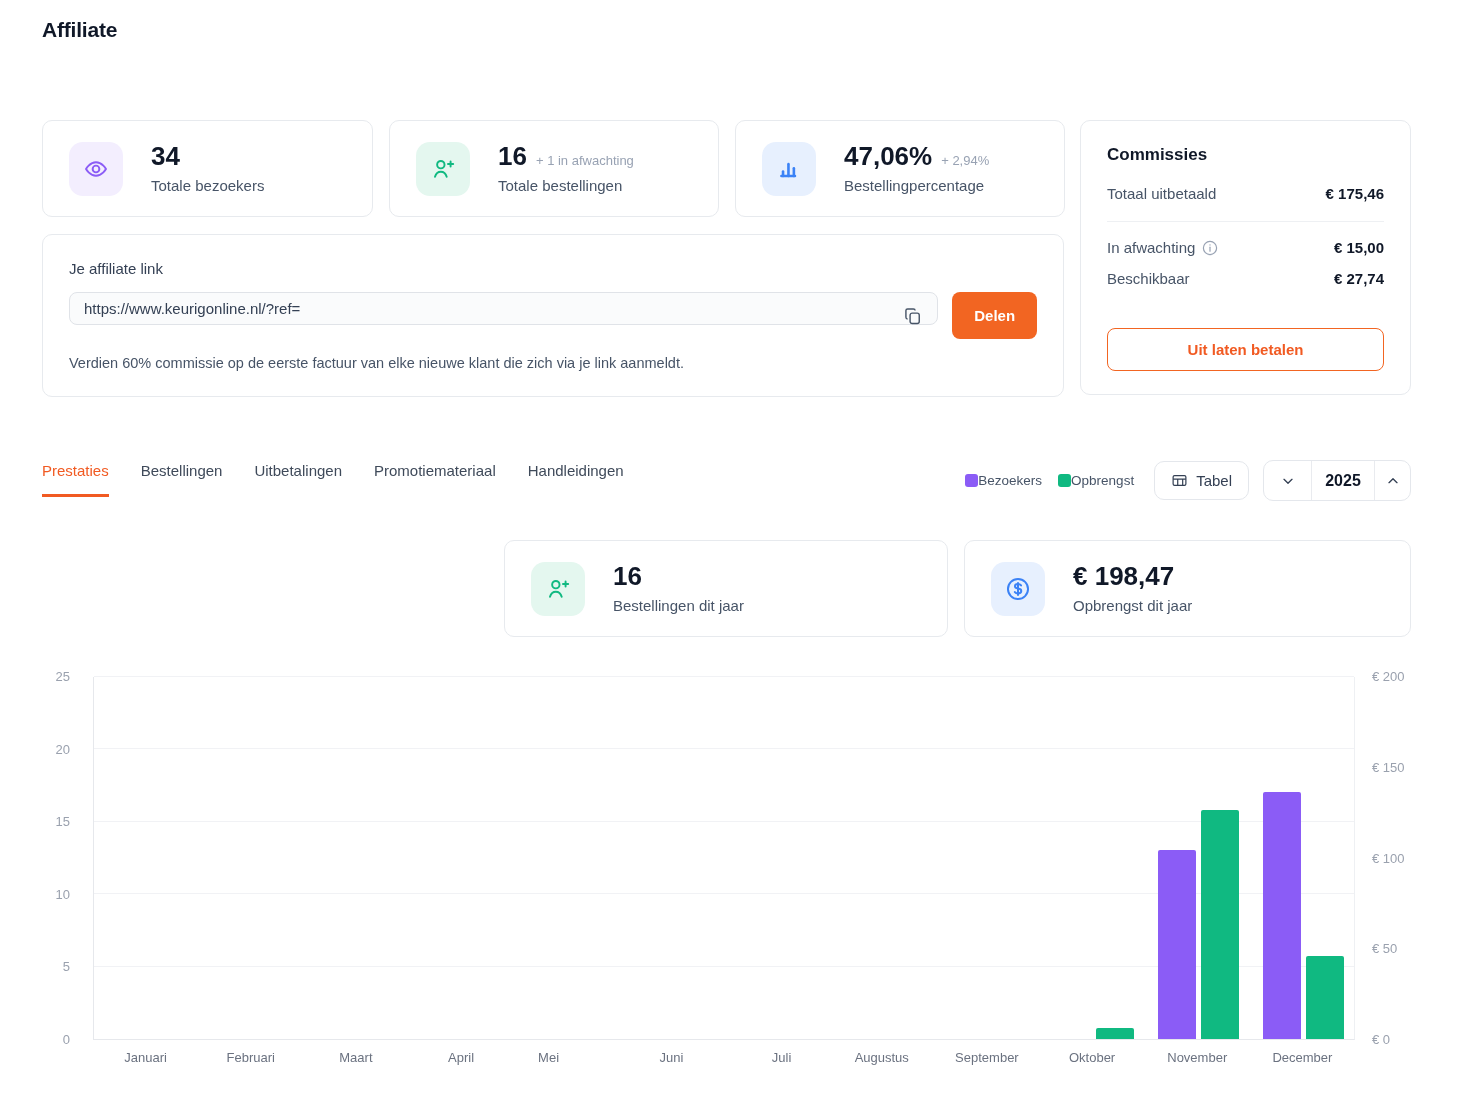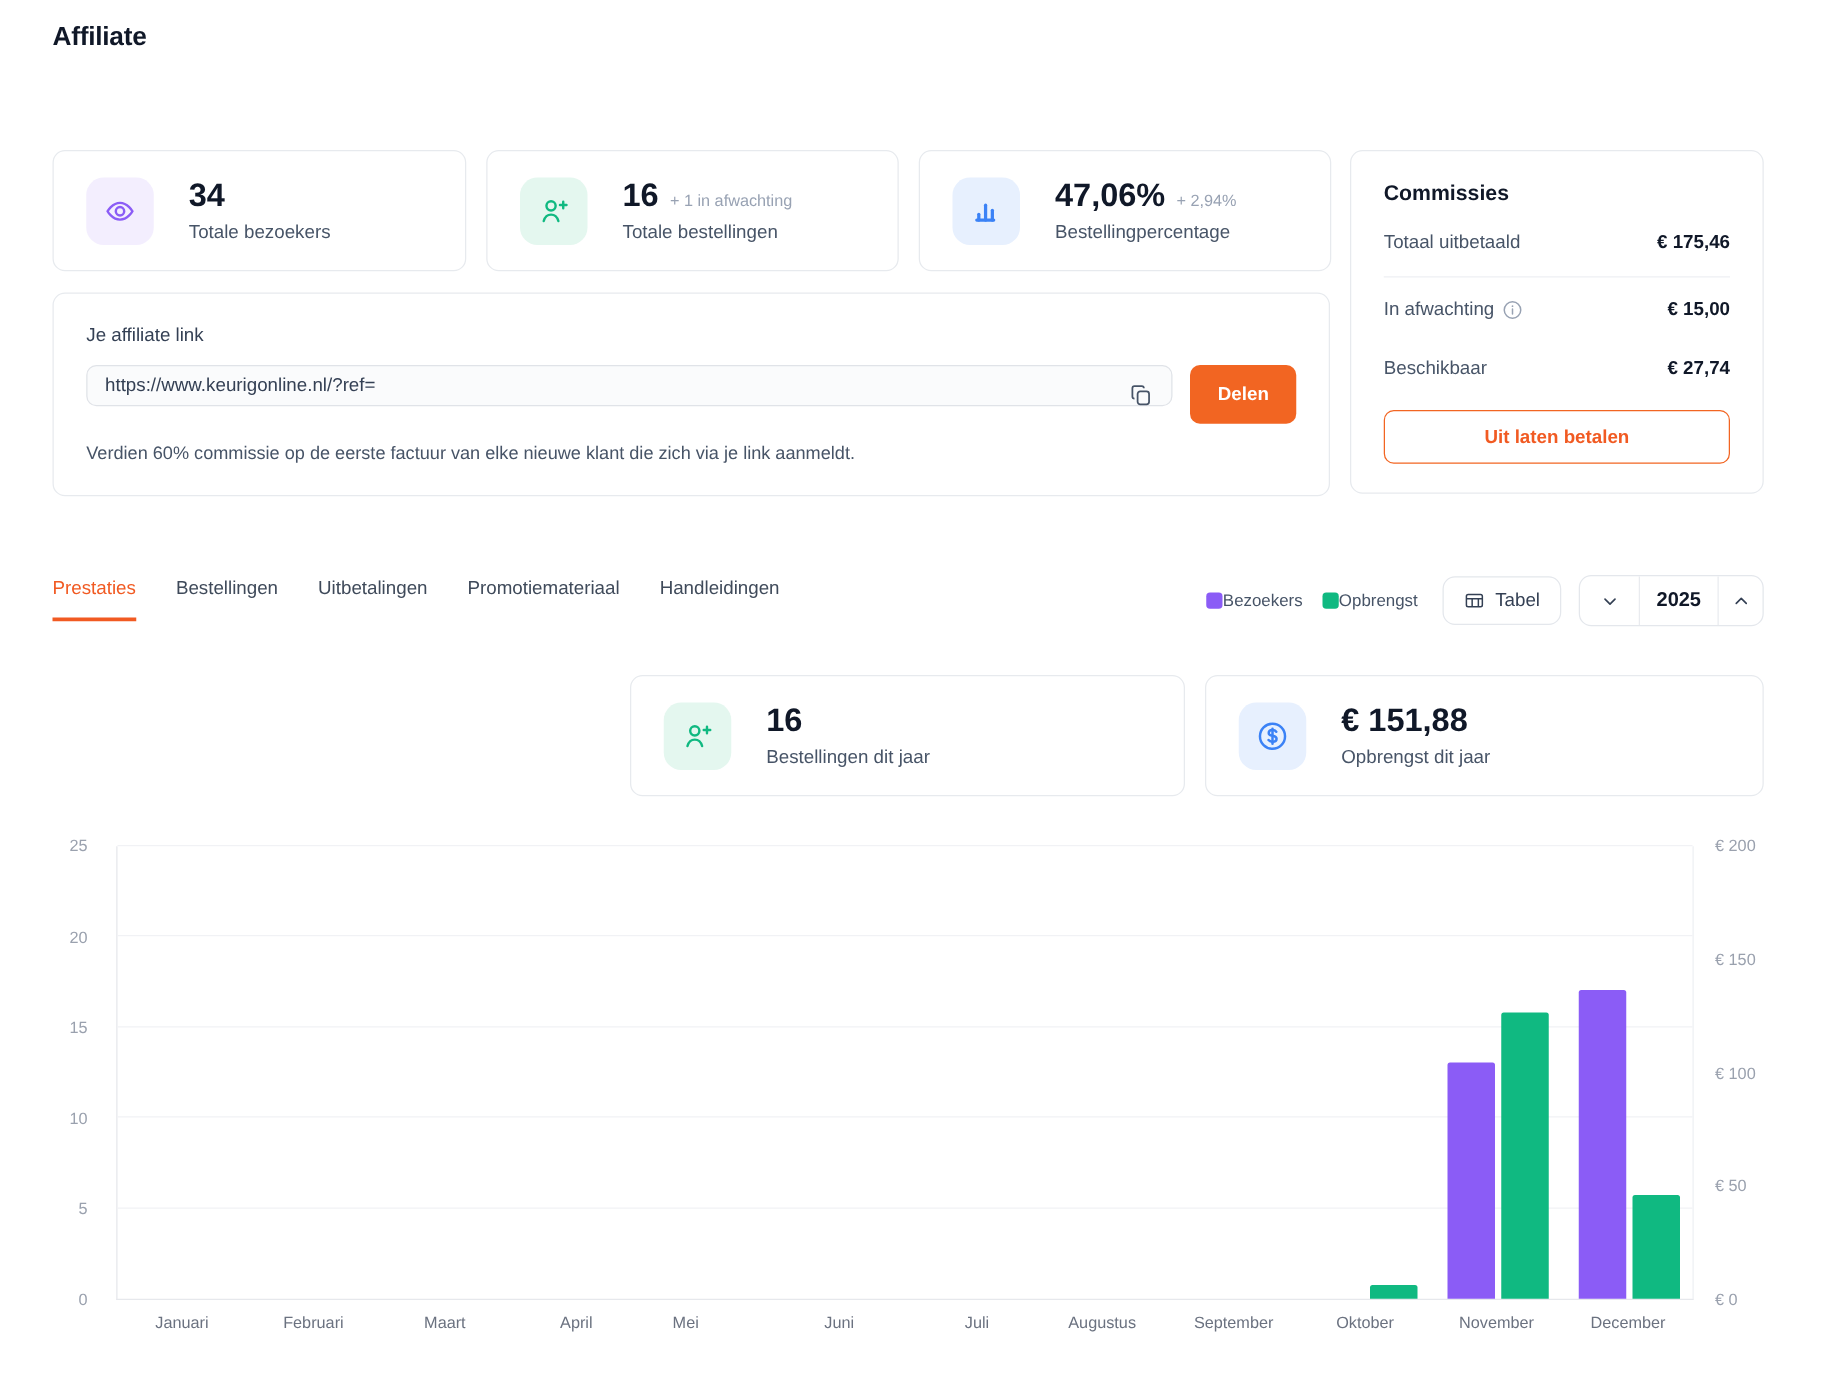--- a/index.html
+++ b/index.html
@@ -147,21 +147,21 @@
         <span style="display:inline-flex;">
           <svg width="16" height="16" viewBox="0 0 16 16" fill="none" stroke="#98a2b3" stroke-width="1.2">
               <circle cx="8" cy="8" r="6.6"></circle>
               <path d="M8 7.2v4" stroke-linecap="round"></path>
               <circle cx="8" cy="4.9" r="0.7" fill="#98a2b3" stroke="none"></circle>
             </svg>
         </span>
       </span>
       <span class="comm-value">€ 15,00</span>
     </div>
-    <div class="comm-row" style="margin-top:30px;">
+    <div class="comm-row" style="margin-top:14px;">
       <span class="comm-label">Beschikbaar</span>
       <span class="comm-value">€ 27,74</span>
     </div>
     <button class="payout-btn">Uit laten betalen</button>
   </div>
 
   <div class="card link-card" style="left:42px;top:234px;width:1022px;height:163px;">
     <div class="link-label">Je affiliate link</div>
     <div class="link-row">
       <div class="input-wrap">
@@ -241,21 +241,21 @@
   <div class="card stat-card" style="left:964px;top:540px;width:447px;height:97px;">
     <div class="icon-tile tile-blue">
       <svg width="28" height="28" viewBox="0 0 24 24" fill="none" stroke="#3b82f6" stroke-width="1.7" stroke-linecap="round">
           <circle cx="12" cy="12" r="8.6"></circle>
           <path d="M12 6.8v10.4"></path>
           <path d="M14.6 8.9c-.6-.8-1.5-1.2-2.6-1.2-1.5 0-2.6.8-2.6 2s1 1.7 2.6 1.9c1.7.2 2.8.8 2.8 2.1s-1.2 2.1-2.8 2.1c-1.2 0-2.1-.4-2.7-1.2"></path>
         </svg>
     </div>
     <div>
       <div class="stat-value-row">
-          <span class="stat-value">€ 151,88</span>
+          <span class="stat-value">€ 198,47</span>
         </div>
       <div class="stat-label">Opbrengst dit jaar</div>
     </div>
   </div>
 
   <div class="chart" id="chart">
     <div class="plot" id="plot">
         <div class="gridline" style="bottom: 72.1px;"></div>
         <div class="gridline" style="bottom: 144.7px;"></div>
         <div class="gridline" style="bottom: 217.3px;"></div>

